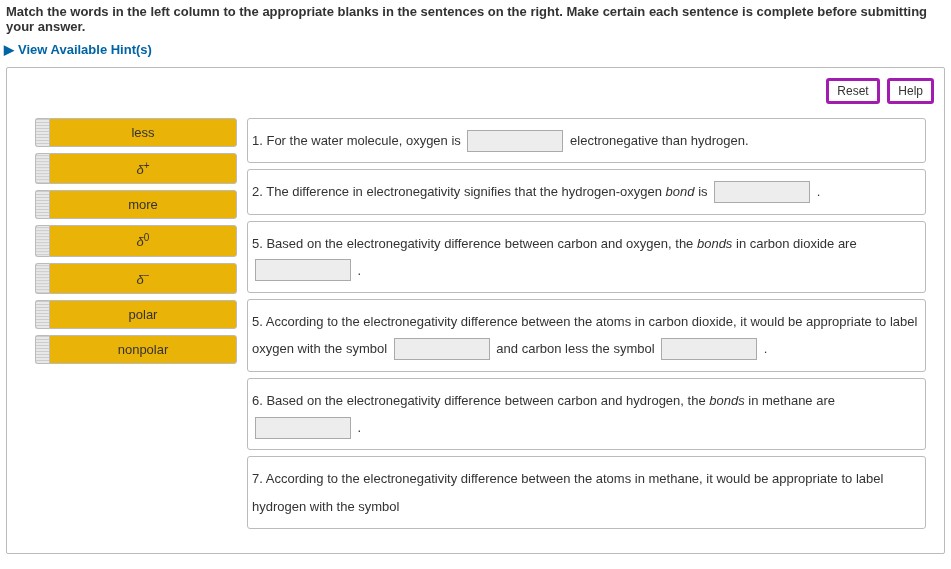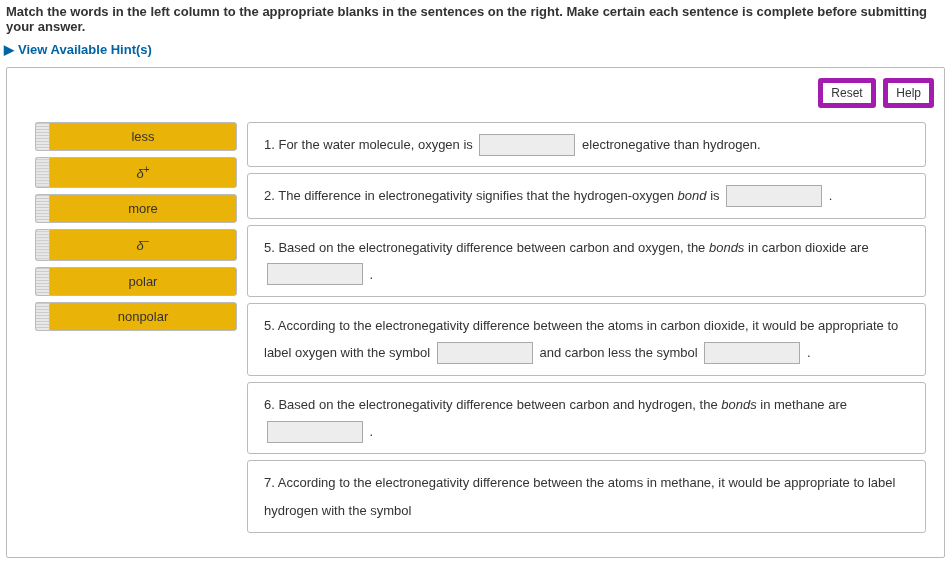--- a/index.html
+++ b/index.html
@@ -32,21 +32,21 @@
     padding: 8px 10px 18px 10px;
     position: relative;
   }
   .panel-top {
     text-align: right;
     padding: 2px 0 14px 0;
   }
   .btn {
     display: inline-block;
     background: #fff;
-    border: 5px solid #a21caf;
+    border: 3px solid #a21caf;
     border-radius: 3px;
     padding: 3px 8px;
     font-size: 12px;
     cursor: pointer;
     margin-left: 4px;
   }
   .columns {
     display: flex;
     align-items: flex-start;
   }
@@ -86,21 +86,21 @@
     border: 1px solid #bbb;
     border-radius: 0 3px 3px 0;
     padding: 6px 13px;
     text-align: center;
     font-size: 13px;
     cursor: move;
   }
   .sentence-box {
     border: 1px solid #bbb;
     border-radius: 3px;
-    padding: 8px 16px;
+    padding: 8px 4px;
     margin-bottom: 6px;
     line-height: 2.1;
     font-size: 13px;
   }
   .blank {
     display: inline-block;
     vertical-align: middle;
     width: 96px;
     height: 22px;
     background: #ededed;
@@ -137,20 +137,24 @@
       <div class="word-row">
             <div class="grip"></div>
             <div class="word-tile"><i>δ</i><sup>+</sup></div>
           </div>
       <div class="word-row">
             <div class="grip"></div>
             <div class="word-tile">more</div>
           </div>
       <div class="word-row">
             <div class="grip"></div>
+            <div class="word-tile"><i>δ</i><sup>0</sup></div>
+          </div>
+      <div class="word-row">
+            <div class="grip"></div>
             <div class="word-tile"><i>δ</i><sup>−</sup></div>
           </div>
       <div class="word-row">
             <div class="grip"></div>
             <div class="word-tile">polar</div>
           </div>
       <div class="word-row">
             <div class="grip"></div>
             <div class="word-tile">nonpolar</div>
           </div>

